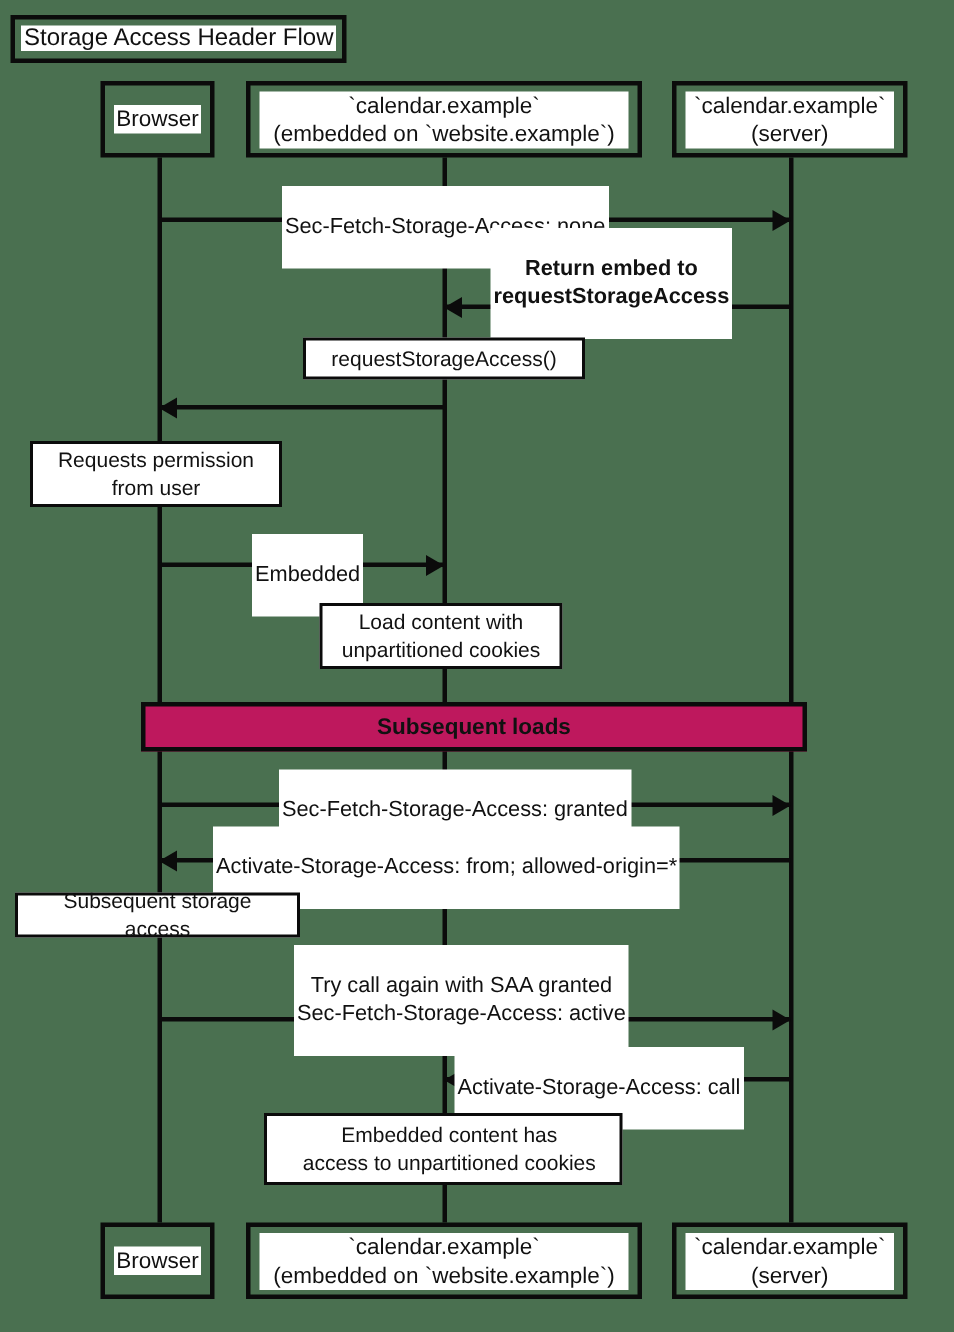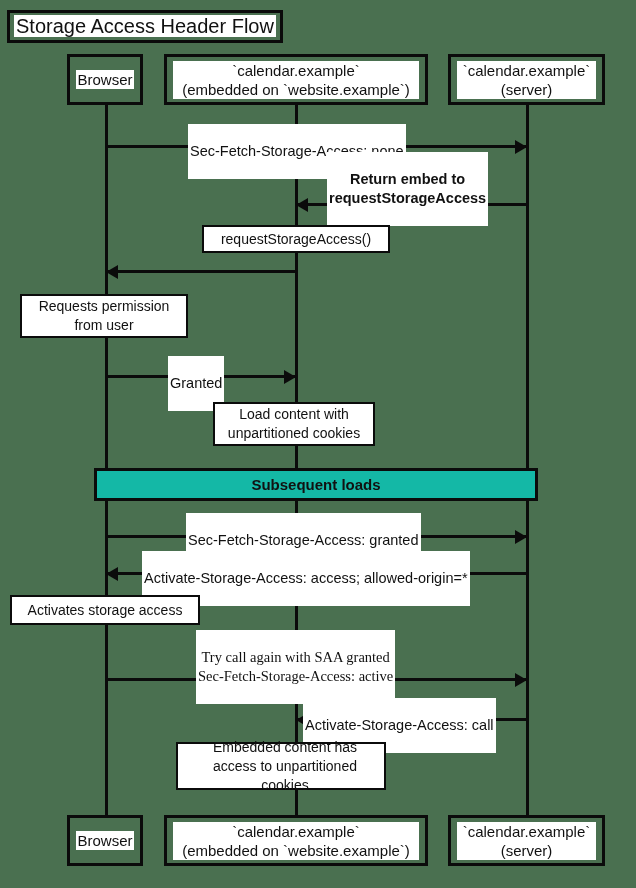--- a/index.html
+++ b/index.html
@@ -23,21 +23,21 @@
   
   .title-box {
     left: 7px; top: 10px;
     border: 3px solid #0b0b0b;
     background: transparent;
     padding: 3px 4px;
   }
   .title-box .label {
     background: #ffffff;
     color: #111111;
-    font-size: 20px;
+    font-size: 16px;
     line-height: 20px;
     padding: 0 2px;
     white-space: nowrap;
   }
 
   
   .actor-box {
     border: 3px solid #0b0b0b;
     background: transparent;
     display: flex;
@@ -168,53 +168,53 @@
 requestStorageAccess</div>
 
     <div class="abs msg-line" style="left: 106px; top: 270px; width: 190px; background: rgb(11, 11, 11);"></div>
     <div class="abs arrow-head left" style="top: 264.5px; left: 106px;"></div>
     <div class="abs note-box" id="note-m3" style="left: 202px; top: 225px; width: 188px; height: 28px;">
       <span class="label">requestStorageAccess()</span>
     </div>
 
     <div class="abs msg-line" style="left: 106px; top: 375px; width: 190px; background: rgb(11, 11, 11);"></div>
     <div class="abs arrow-head right" style="top: 369.5px; left: 284px;"></div>
-    <div class="abs msg-label" style="left: 168px; top: 356px;">Granted</div>
+    <div class="abs msg-label" style="left: 168px; top: 356px;">Embedded</div>
 
     <div class="abs msg-line" style="left: 106px; top: 535px; width: 421px; background: rgb(11, 11, 11);"></div>
     <div class="abs arrow-head right" style="top: 529.5px; left: 515px;"></div>
     <div class="abs msg-label" style="left: 186px; top: 513px;">Sec-Fetch-Storage-Access: granted</div>
 
     <div class="abs msg-line" style="left: 106px; top: 572px; width: 421px; background: rgb(11, 11, 11);"></div>
     <div class="abs arrow-head left" style="top: 566.5px; left: 106px;"></div>
-    <div class="abs msg-label" style="left: 142px; top: 551px;">Activate-Storage-Access: access; allowed-origin=*</div>
+    <div class="abs msg-label" style="left: 142px; top: 551px;">Activate-Storage-Access: from; allowed-origin=*</div>
 
     <div class="abs msg-line" style="left: 106px; top: 678px; width: 421px; background: rgb(11, 11, 11);"></div>
     <div class="abs arrow-head right" style="top: 672.5px; left: 515px;"></div>
-    <div class="abs msg-label" style="left: 196px; top: 630px; font-family: Liberation Serif, serif;">Try call again with SAA granted
+    <div class="abs msg-label" style="left: 196px; top: 630px;">Try call again with SAA granted
 Sec-Fetch-Storage-Access: active</div>
 
     <div class="abs msg-line" style="left: 296px; top: 718px; width: 231px; background: rgb(11, 11, 11);"></div>
     <div class="abs arrow-head left" style="top: 712.5px; left: 296px;"></div>
     <div class="abs msg-label" style="left: 303px; top: 698px;">Activate-Storage-Access: call</div>
   </div>
 
   <div class="abs note-box" id="note-n2" style="left: 213px; top: 402px; width: 162px; height: 44px;">
     <span class="label">Load content with
 unpartitioned cookies</span>
   </div>
   <div class="abs note-box" id="note-n1" style="left: 20px; top: 294px; width: 168px; height: 44px;">
     <span class="label">Requests permission
 from user</span>
   </div>
   <div class="abs note-box" id="note-n3" style="left: 10px; top: 595px; width: 190px; height: 30px;">
-    <span class="label">Activates storage access</span>
-  </div>
-  <div class="abs note-box" id="note-n4" style="left: 176px; top: 742px; width: 210px; height: 48px; padding-left: 16px;">
+    <span class="label">Subsequent storage access</span>
+  </div>
+  <div class="abs note-box" id="note-n4" style="left: 176px; top: 742px; width: 239px; height: 48px; padding-left: 16px;">
     <span class="label">Embedded content has
 access to unpartitioned cookies</span>
   </div>
 
-  <div class="abs divider-bar" id="divider-d1" style="left: 94px; top: 468px; width: 444px; height: 33px; background: #14b8a6;">
+  <div class="abs divider-bar" id="divider-d1" style="left: 94px; top: 468px; width: 444px; height: 33px; background: #be185d;">
     <span class="label">Subsequent loads</span>
   </div>
 
 </div>
 
 </body></html>

